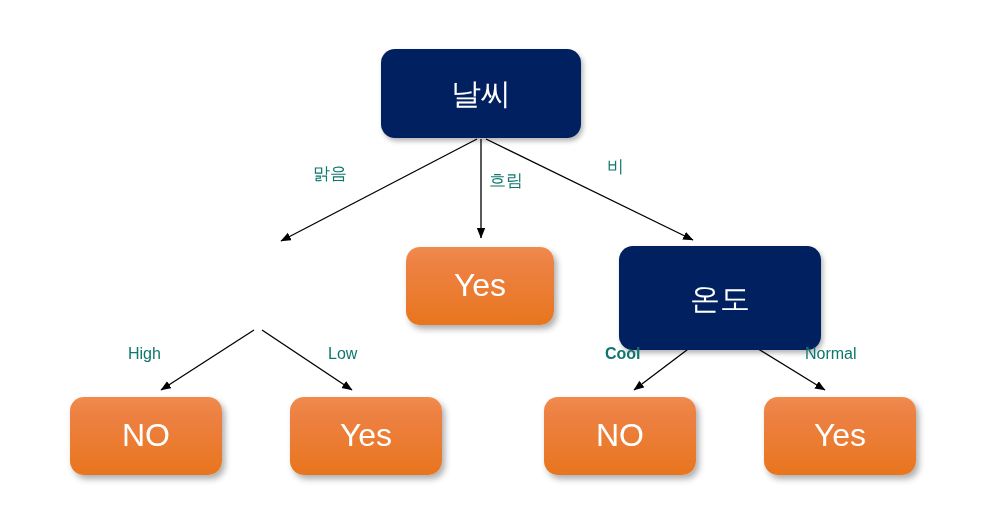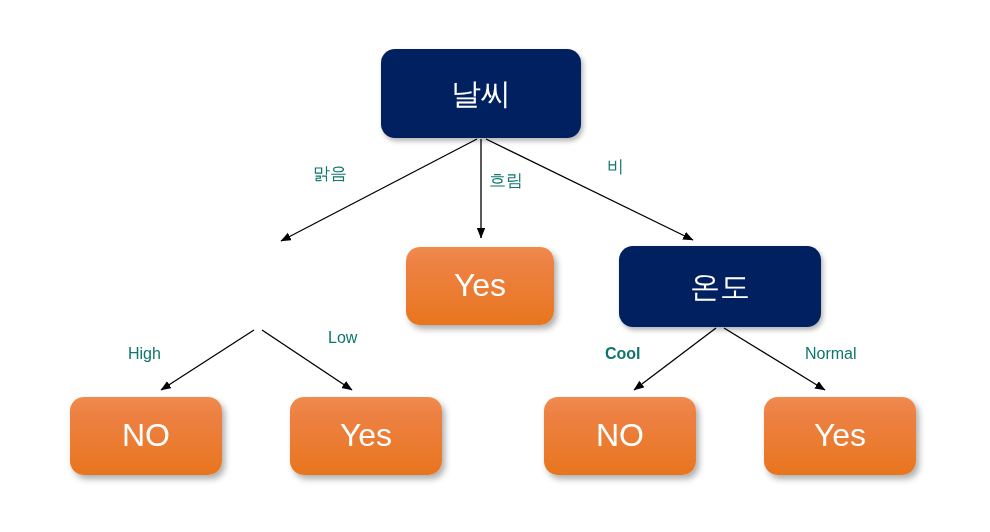--- a/index.html
+++ b/index.html
@@ -98,26 +98,26 @@
 
   <div class="edge-label kr" style="left:313px; top:165px;">맑음</div>
   <div class="edge-label kr" style="left:489px; top:172px;">흐림</div>
   <div class="edge-label kr" style="left:607px; top:158px;">비</div>
 
 
   <div class="node orange" style="left:406px; top:247px; width:148px; height:78px;">
     <span class="node-label">Yes</span>
   </div>
 
-  <div class="node navy" style="left:619px; top:246px; width:202px; height:81px;">
+  <div class="node navy" style="left:619px; top:246px; width:202px; height:104px;">
     <span class="node-label">온도</span>
   </div>
 
   <div class="edge-label" style="left:128px; top:346px;">High</div>
-  <div class="edge-label" style="left:328px; top:330px;">Low</div>
+  <div class="edge-label" style="left:328px; top:346px;">Low</div>
   <div class="edge-label" style="left:605px; top:346px;font-weight:bold;">Cool</div>
   <div class="edge-label" style="left:805px; top:346px;">Normal</div>
 
   <div class="node orange" style="left:70px; top:397px; width:152px; height:78px;">
     <span class="node-label">NO</span>
   </div>
 
   <div class="node orange" style="left:290px; top:397px; width:152px; height:78px;">
     <span class="node-label">Yes</span>
   </div>

